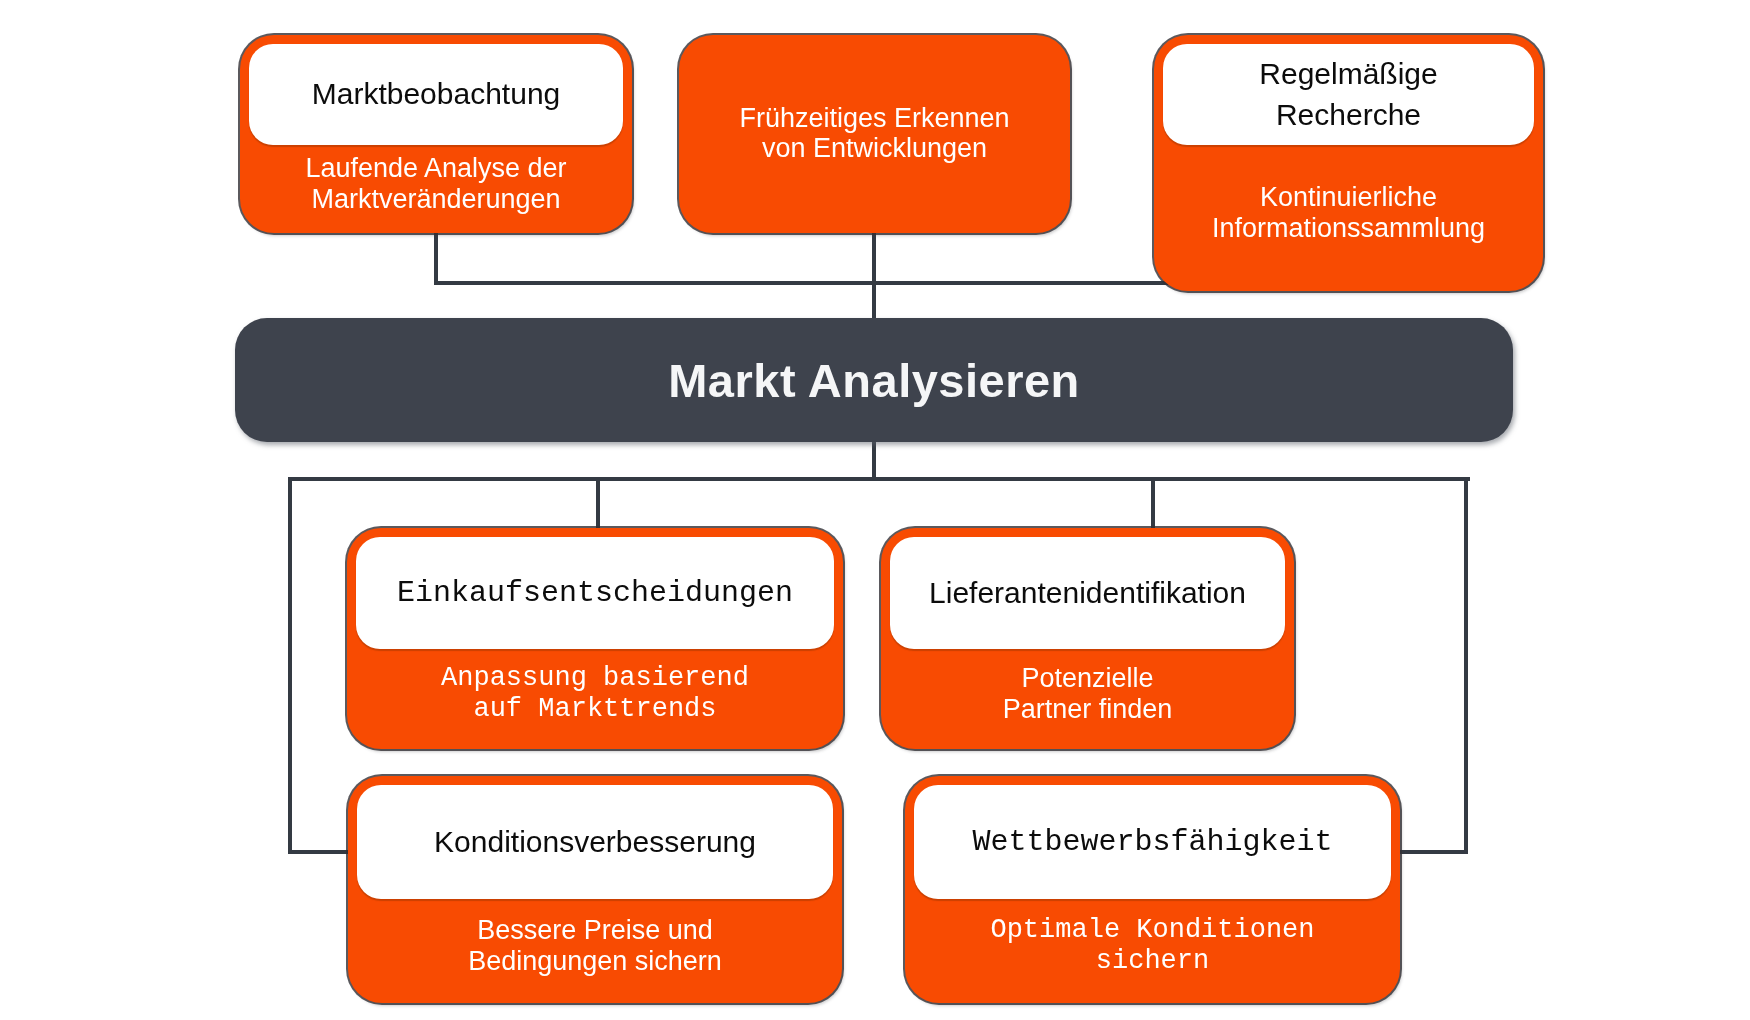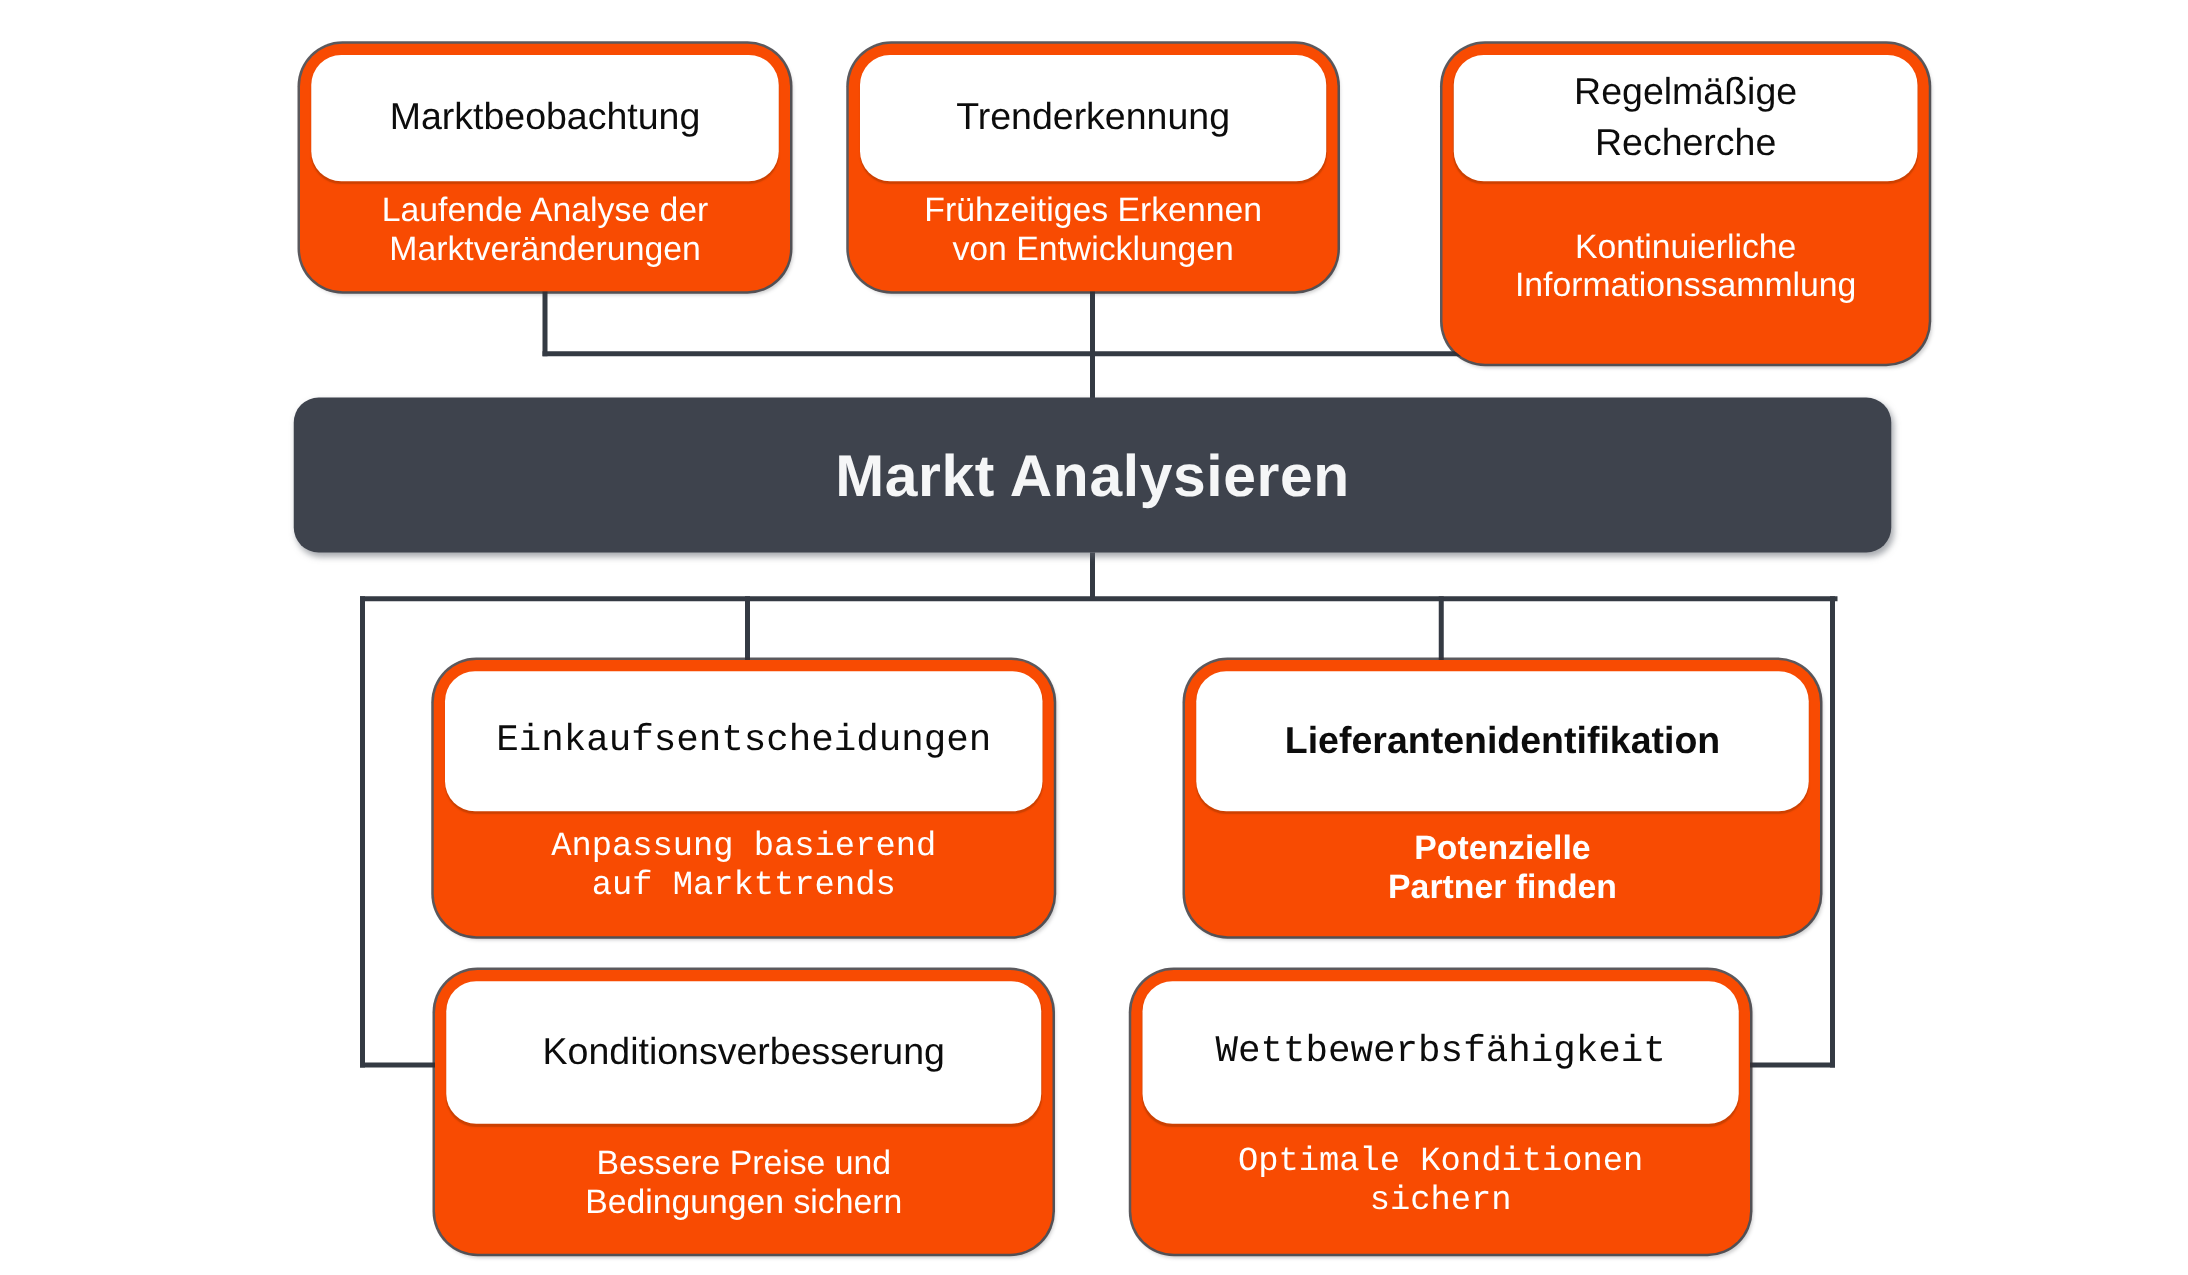--- a/index.html
+++ b/index.html
@@ -23,34 +23,34 @@
   .title{
     color:#0c0c0c;font-size:30px;line-height:1.35;white-space:pre-line;
   }
   .sub{
     flex:1;display:flex;align-items:center;justify-content:center;text-align:center;
     color:#ffffff;font-size:27px;line-height:1.12;white-space:pre-line;padding-bottom:2px;
   }
   
   .center-box{
     position:absolute;left:235px;top:318px;width:1278px;height:124px;
-    background:#3e434d;border-radius:20px;
+    background:#3e434d;border-radius:32px;
     display:flex;align-items:center;justify-content:center;
     box-shadow:2px 3px 5px rgba(95,100,110,.55);
   }
   .center-title{
     color:#f5f6f7;font-size:47px;font-weight:bold;letter-spacing:.5px;
   }
   
   .n-t1{left:240px;top:35px;width:392px;height:198px;}
   .n-t2{left:679px;top:35px;width:391px;height:198px;}
   .n-t3{left:1122px;top:35px;width:389px;height:256px;margin-left:32px;}
   .n-t1 .titlebox,.n-t2 .titlebox,.n-t3 .titlebox{height:101px;}
   .n-m1{left:347px;top:528px;width:496px;height:221px;font-family:Liberation Mono, monospace;}
-  .n-m2{left:948px;top:528px;width:508px;height:221px;font-weight:bold;}
+  .n-m2{left:881px;top:528px;width:413px;height:221px;}
   .n-m1 .titlebox,.n-m2 .titlebox{height:112px;}
   .n-b1{left:348px;top:776px;width:494px;height:227px;}
   .n-b2{left:905px;top:776px;width:495px;height:227px;font-family:Liberation Mono, monospace;}
   .n-b1 .titlebox,.n-b2 .titlebox{height:114px;}
 </style>
 </head>
 <body>
 
 <div class="stage">
 
@@ -70,23 +70,20 @@
 
   <div class="node n-t1">
     <div class="titlebox">
       <span class="title">Marktbeobachtung</span>
     </div>
     <div class="sub">Laufende Analyse der
 Marktveränderungen</div>
   </div>
 
   <div class="node n-t2">
-    <div class="titlebox">
-      <span class="title">Trenderkennung</span>
-    </div>
     <div class="sub">Frühzeitiges Erkennen
 von Entwicklungen</div>
   </div>
 
   <div class="node n-t3">
     <div class="titlebox">
       <span class="title">Regelmäßige
 Recherche</span>
     </div>
     <div class="sub">Kontinuierliche

